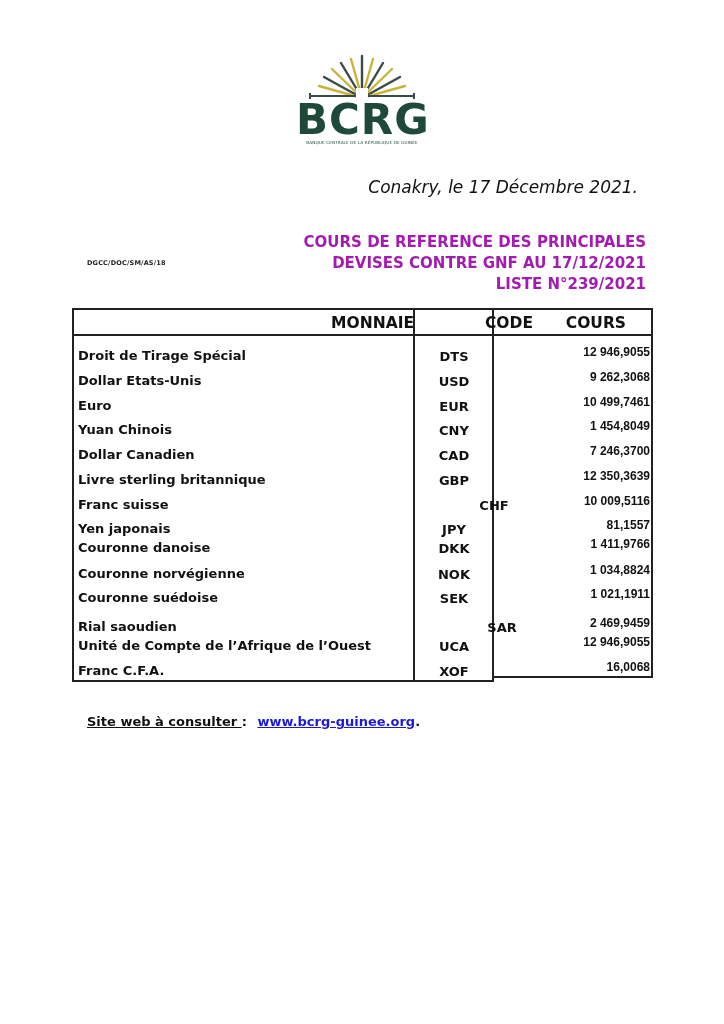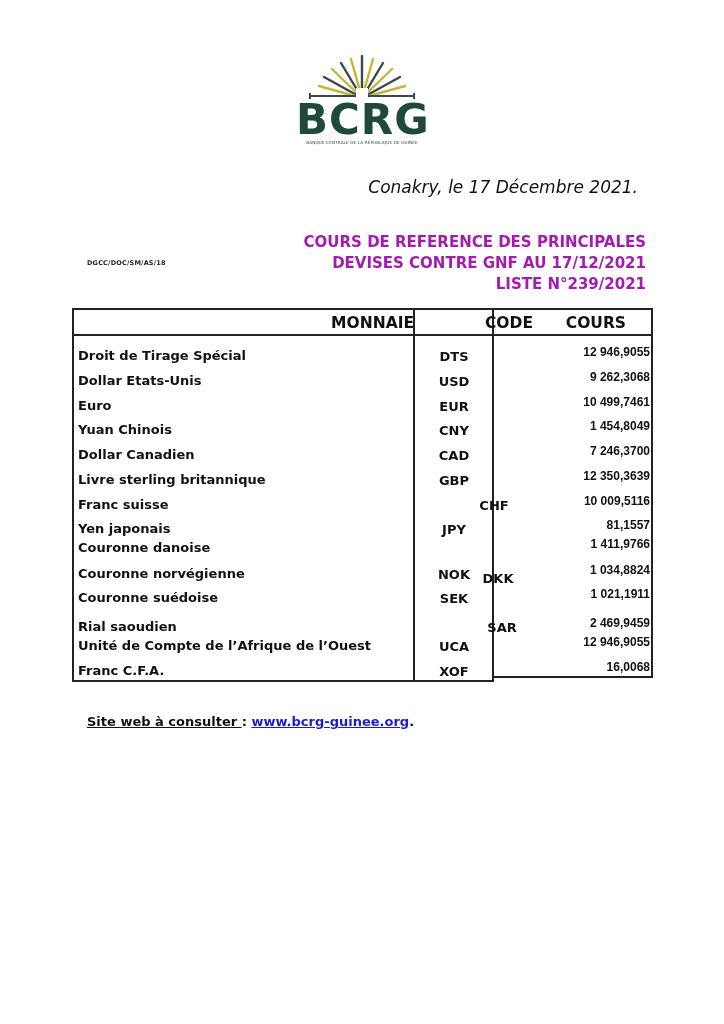--- a/index.html
+++ b/index.html
@@ -128,20 +128,21 @@
       top: 714px;
       font-weight: bold;
       font-size: 13px;
       white-space: nowrap;
       color: #111;
     }
     .footer .lbl { text-decoration: underline; }
     .footer a {
       color: #1a1ad6;
       text-decoration: underline;
+      margin-left: 6px;
     }
   </style>
 </head>
 <body>
 
 <div class="logo">
   <svg width="132" height="50" viewBox="0 0 132 50">
 
     <g stroke-width="2.4" stroke-linecap="round">
       <line x1="66" y1="46" x2="66" y2="4" stroke="#3a4a4a"></line>
@@ -228,21 +229,21 @@
     <div class="cell-code" style="top:498px;margin-left:40px;">CHF</div>
     <div class="cell-rate" style="top:494px;">10 009,5116</div>
   </div>
   <div>
     <div class="cell-name" style="top:521px;">Yen japonais</div>
     <div class="cell-code" style="top:522px;">JPY</div>
     <div class="cell-rate" style="top:518px;">81,1557</div>
   </div>
   <div>
     <div class="cell-name" style="top:540px;">Couronne danoise</div>
-    <div class="cell-code" style="top:571px;padding-left:44px;">DKK</div>
+    <div class="cell-code" style="top:541px;">DKK</div>
     <div class="cell-rate" style="top:537px;">1 411,9766</div>
   </div>
   <div>
     <div class="cell-name" style="top:566px;">Couronne norvégienne</div>
     <div class="cell-code" style="top:567px;">NOK</div>
     <div class="cell-rate" style="top:563px;">1 034,8824</div>
   </div>
   <div>
     <div class="cell-name" style="top:590px;">Couronne suédoise</div>
     <div class="cell-code" style="top:591px;">SEK</div>

